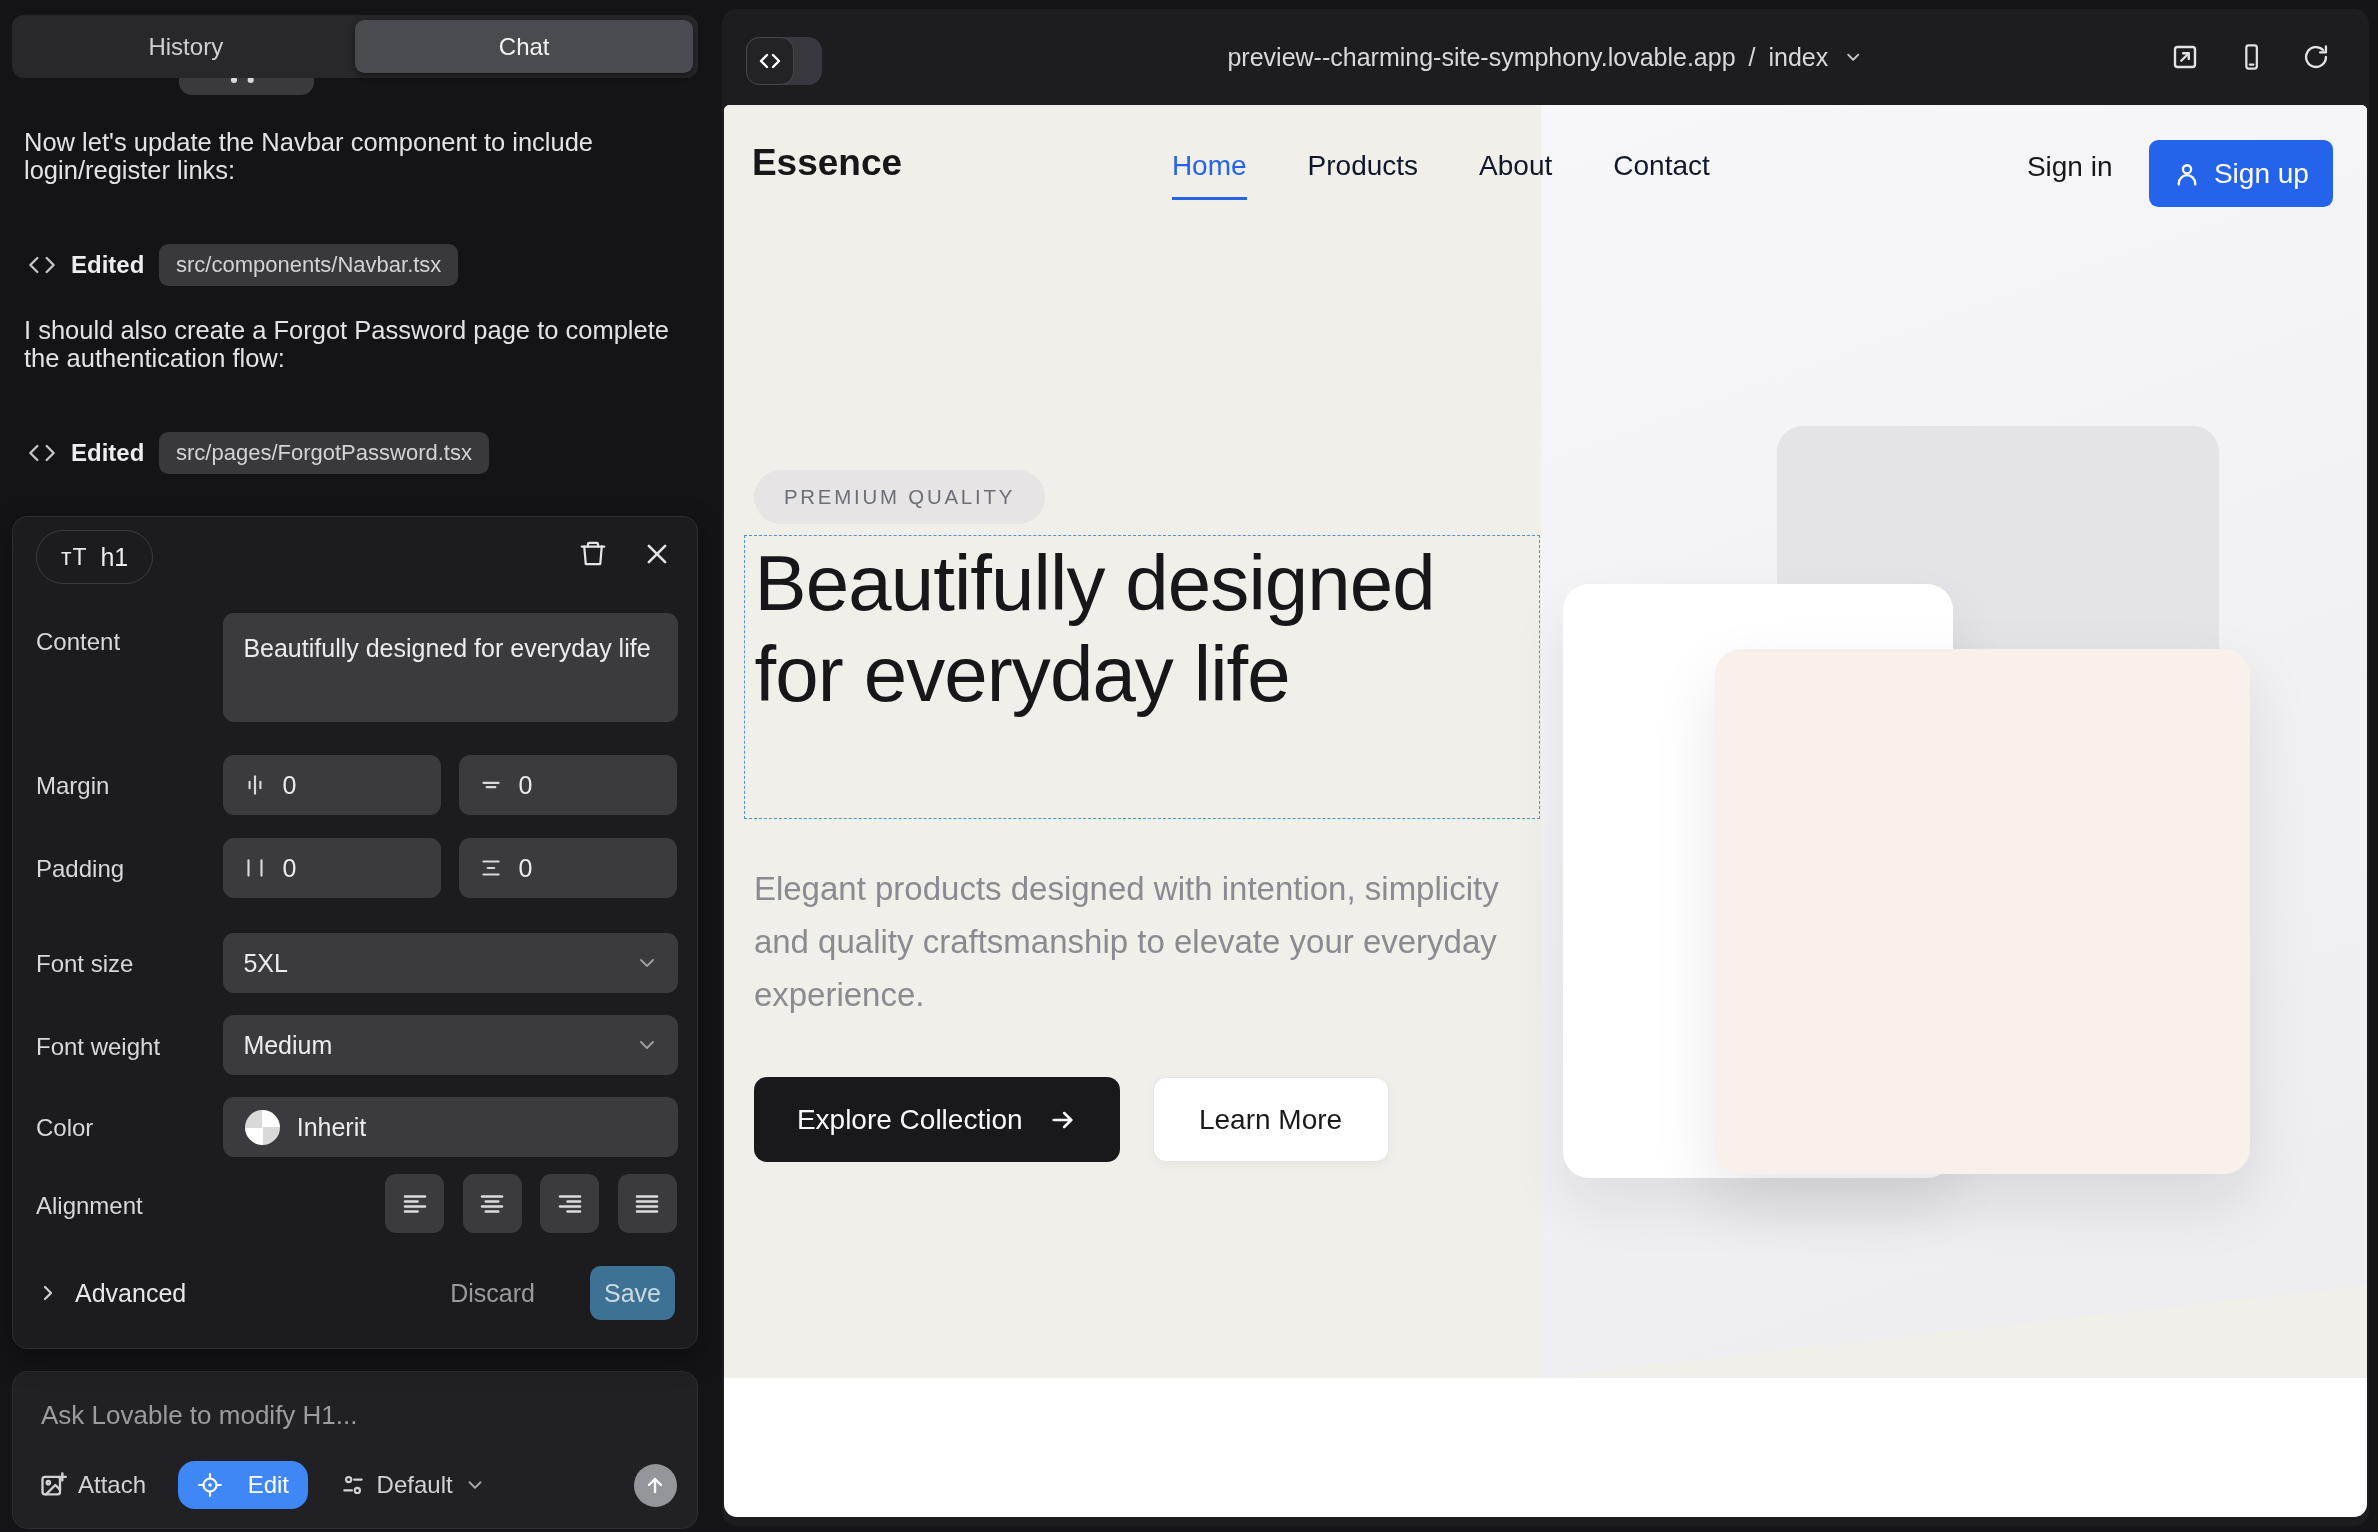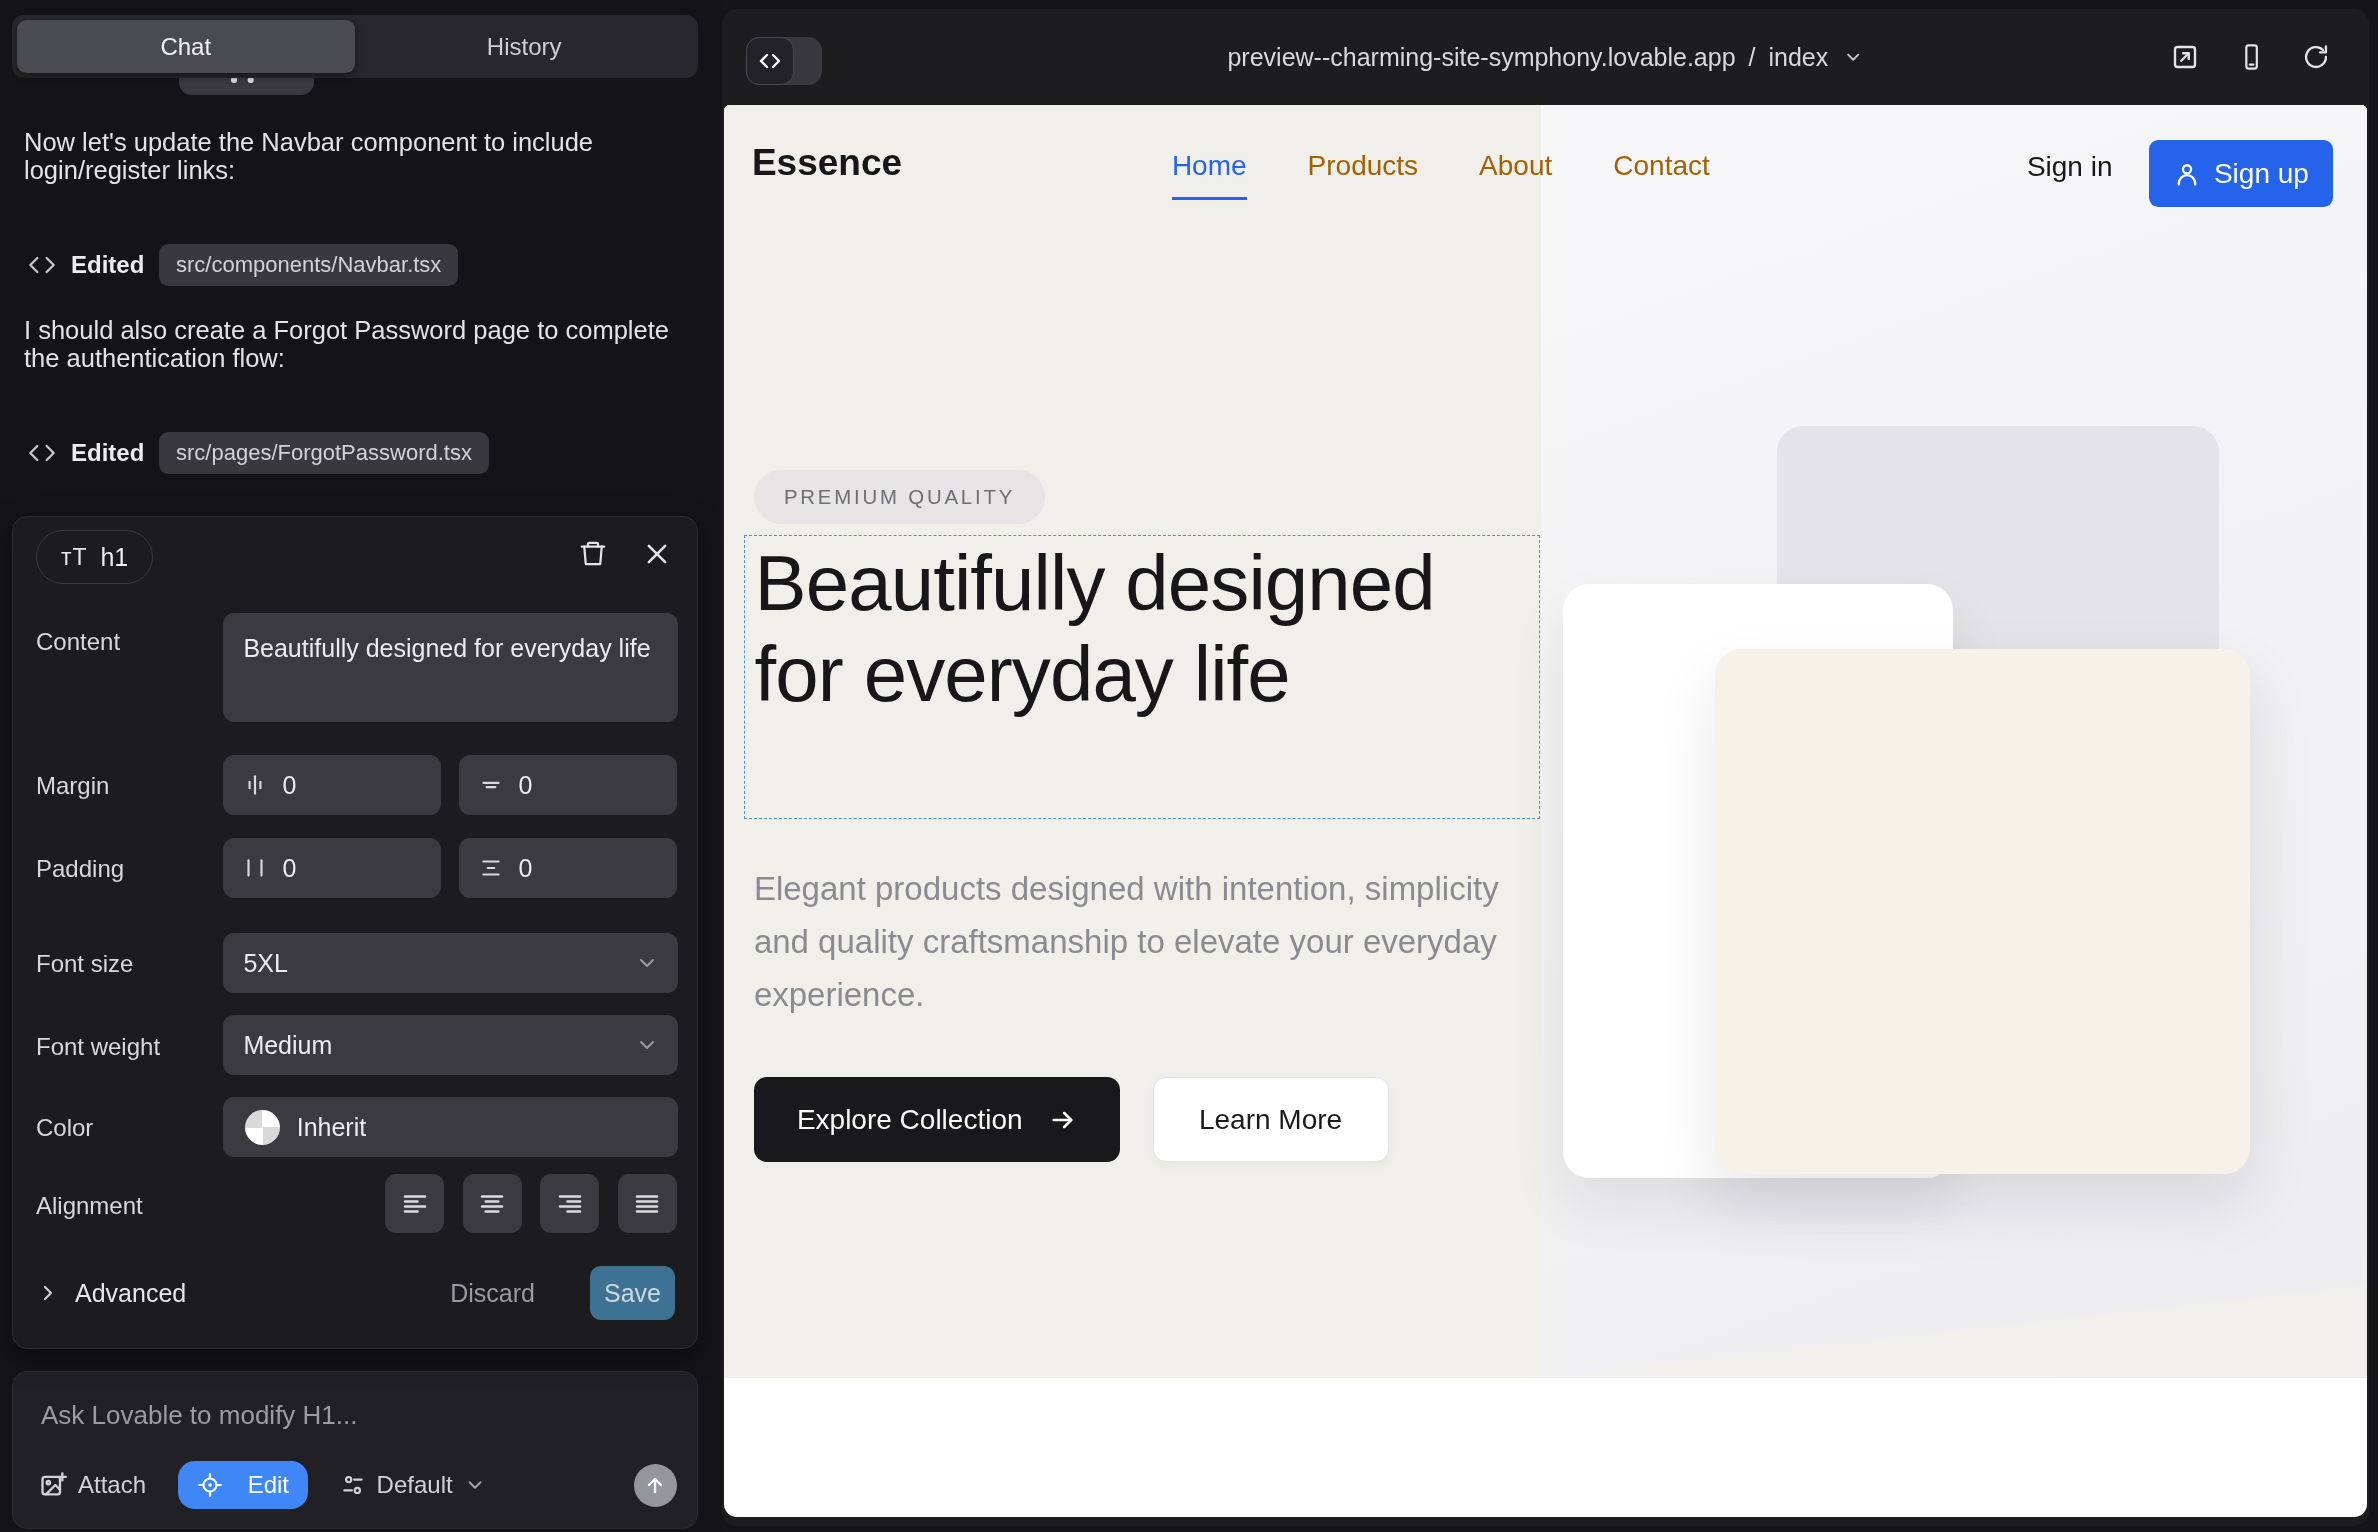--- a/index.html
+++ b/index.html
@@ -119,21 +119,21 @@
   .shape { position:absolute; border-radius:26px; }
   .shape-gray { left:1053px; top:321px; width:442px; height:436px; background:#e4e3e8; }
   .shape-white { left:839px; top:479px; width:390px; height:594px; background:#ffffff;
     box-shadow:0 28px 56px rgba(20,20,30,.08); }
   .shape-cream { left:991px; top:544px; width:535px; height:525px; background:#f8f1e9;
     box-shadow:0 28px 65px rgba(20,20,30,.10); }
 
   .site-nav { position:absolute; left:0; top:0; width:100%; height:141px; z-index:3; }
   .brand { position:absolute; left:28px; top:37px; font-size:37px; font-weight:700; color:#17171a; }
   .nav-links { position:absolute; left:448px; top:45px; display:flex; gap:61px; font-size:28px; }
-  .nav-link { color:#a16207; text-decoration:none; }
+  .nav-link { color:#0f172a; text-decoration:none; }
   .nav-link.active { color:#2563eb; padding-bottom:15px; border-bottom:3.7px solid #2563eb; }
   .signin { position:absolute; left:1303px; top:46px; font-size:28px; color:#17171a; background:none; border:none; }
   .signup { position:absolute; left:1425px; top:35px; width:184px; height:67px;
     background:#2563eb; color:#fff; border:none; border-radius:9.3px;
     display:flex; align-items:center; justify-content:center; gap:13px; font-size:28px; }
 
   .badge { position:absolute; left:30px; top:365px; height:54px; padding:0 30px;
     background:#e6e4e4; border-radius:27px; display:flex; align-items:center;
     font-size:20.4px; letter-spacing:2.8px; color:#6e6e76; font-weight:500; z-index:3; }
 
@@ -151,22 +151,22 @@
   .cta-secondary { height:85px; width:236px; background:#fff; border:0.9px solid #e5e5e8;
     border-radius:13px; color:#19191c; font-size:28px; display:flex; align-items:center;
     justify-content:center; box-shadow:0 3.7px 11px rgba(0,0,0,.04); }
 </style>
 </head>
 <body>
 
 <aside class="sidebar">
 
   <div class="tabs">
+    <div class="tab">History</div>
     <div class="tab active">Chat</div>
-    <div class="tab">History</div>
   </div>
 
   <div class="partial-chip"></div>
 
   <p class="msg msg-1">Now let's update the Navbar component to include login/register links:</p>
 
   <div class="edited-row edited-row-1">
     <span class="code-ic">
       <svg width="28" height="28" viewBox="0 0 24 24" fill="none" stroke="currentColor" stroke-width="2" stroke-linecap="round" stroke-linejoin="round">
           <polyline points="16 18 22 12 16 6"></polyline>

